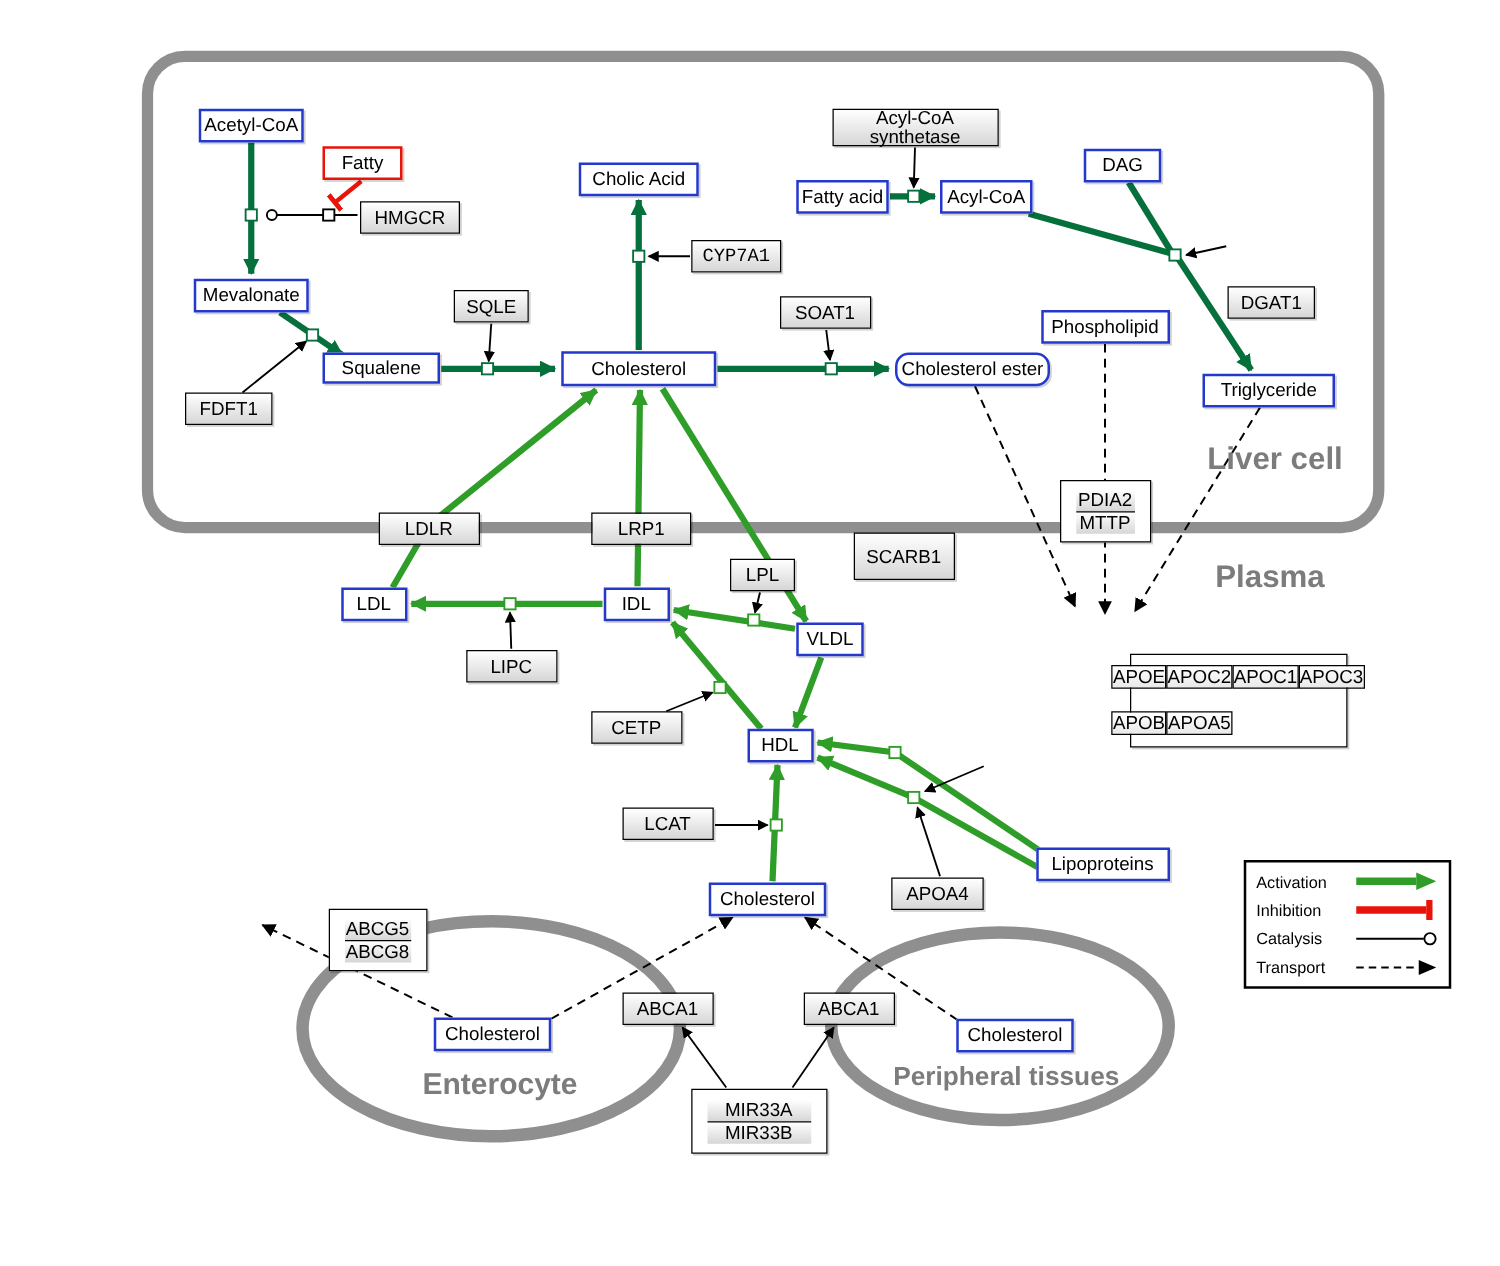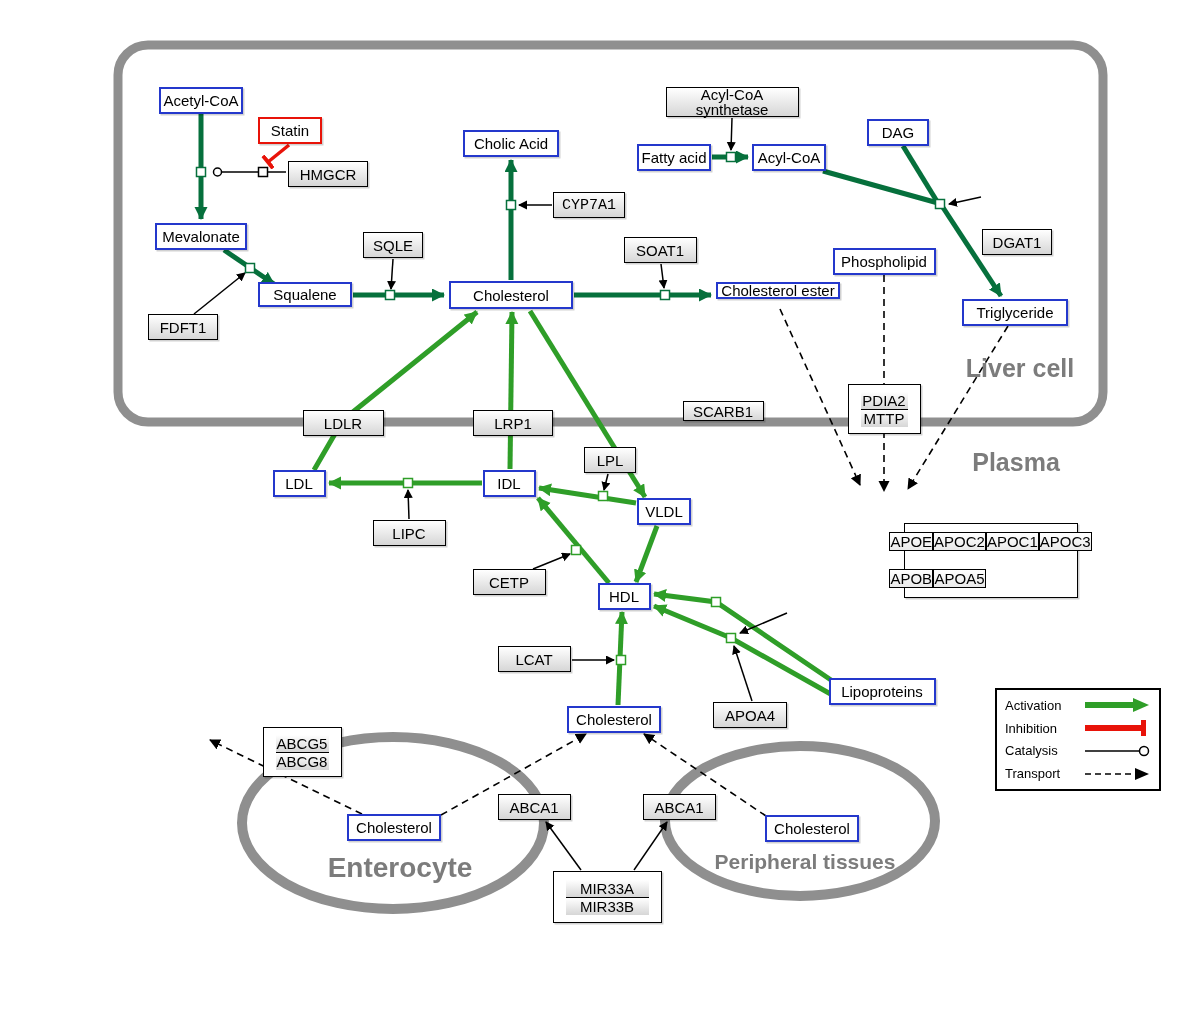--- a/index.html
+++ b/index.html
@@ -107,44 +107,44 @@
       <rect x="258.5" y="167.5" width="9" height="9" fill="#ffffff" stroke="#000000" stroke-width="1.5"></rect>
       <rect x="403.5" y="478.5" width="9" height="9" fill="#ffffff" stroke="#2f9e28" stroke-width="1.5"></rect>
       <rect x="598.5" y="491.5" width="9" height="9" fill="#ffffff" stroke="#2f9e28" stroke-width="1.5"></rect>
       <rect x="571.5" y="545.5" width="9" height="9" fill="#ffffff" stroke="#2f9e28" stroke-width="1.5"></rect>
       <rect x="616.5" y="655.5" width="9" height="9" fill="#ffffff" stroke="#2f9e28" stroke-width="1.5"></rect>
       <rect x="711.5" y="597.5" width="9" height="9" fill="#ffffff" stroke="#2f9e28" stroke-width="1.5"></rect>
       <rect x="726.5" y="633.5" width="9" height="9" fill="#ffffff" stroke="#2f9e28" stroke-width="1.5"></rect>
     </svg>
   <div id="nodes-layer">
       <div class="node metabolite" style="left: 159px; top: 86.5px; width: 84px; height: 27px;">Acetyl-CoA</div>
-      <div class="node inhibitor" style="left: 258px; top: 116.5px; width: 64px; height: 27px;">Statin</div>
+      <div class="node inhibitor" style="left: 258px; top: 116.5px; width: 64px; height: 27px;">Fatty</div>
       <div class="node protein" style="left: 288px; top: 161px; width: 80px; height: 26px;">HMGCR</div>
       <div class="node metabolite" style="left: 155px; top: 222.5px; width: 92px; height: 27px;">Mevalonate</div>
       <div class="node protein" style="left: 148px; top: 314px; width: 70px; height: 26px;">FDFT1</div>
       <div class="node metabolite" style="left: 258px; top: 281.5px; width: 94px; height: 25px;">Squalene</div>
       <div class="node protein" style="left: 363px; top: 232px; width: 60px; height: 26px;">SQLE</div>
       <div class="node metabolite" style="left: 449px; top: 281px; width: 124px; height: 28px;">Cholesterol</div>
       <div class="node metabolite" style="left: 463px; top: 129.5px; width: 96px; height: 27px;">Cholic Acid</div>
       <div class="node protein" style="left: 553px; top: 192px; width: 72px; height: 26px; font-family: Liberation Mono, monospace;">CYP7A1</div>
       <div class="node protein" style="left: 623.5px; top: 237px; width: 73px; height: 26px;">SOAT1</div>
-      <div class="node metabolite" style="left: 716px; top: 281.5px; width: 124px; height: 17px;">Cholesterol ester</div>
+      <div class="node metabolite" style="left: 716px; top: 281.5px; width: 124px; height: 27px; border-radius: 11px;">Cholesterol ester</div>
       <div class="node metabolite" style="left: 637px; top: 143.5px; width: 74px; height: 27px;">Fatty acid</div>
       <div class="node protein multiline" style="left: 665.5px; top: 87px; width: 133px; height: 30px;">
         <div>Acyl-CoA</div>
         <div>synthetase</div>
       </div>
       <div class="node metabolite" style="left: 752px; top: 143.5px; width: 74px; height: 27px;">Acyl-CoA</div>
       <div class="node metabolite" style="left: 867px; top: 118.5px; width: 62px; height: 27px;">DAG</div>
       <div class="node protein" style="left: 982px; top: 181px; width: 70px; height: 26px; margin-top: 48px;">DGAT1</div>
       <div class="node metabolite" style="left: 832.5px; top: 247.5px; width: 103px; height: 27px;">Phospholipid</div>
       <div class="node metabolite" style="left: 962px; top: 298.5px; width: 106px; height: 27px;">Triglyceride</div>
       <div class="node protein" style="left: 302.5px; top: 410px; width: 81px; height: 26px;">LDLR</div>
       <div class="node protein" style="left: 473px; top: 410px; width: 80px; height: 26px;">LRP1</div>
-      <div class="node protein" style="left: 682.5px; top: 401px; width: 81px; height: 20px;">SCARB1</div>
+      <div class="node protein" style="left: 682.5px; top: 426px; width: 81px; height: 38px;">SCARB1</div>
       <div class="node stack" style="left: 847.5px; top: 384px; width: 73px; height: 50px;">
         <div class="row">PDIA2</div>
         <div class="row">MTTP</div>
       </div>
       <div class="node metabolite" style="left: 272.5px; top: 469.5px; width: 53px; height: 27px;">LDL</div>
       <div class="node metabolite" style="left: 482.5px; top: 469.5px; width: 53px; height: 27px;">IDL</div>
       <div class="node protein" style="left: 372.5px; top: 520px; width: 73px; height: 26px;">LIPC</div>
       <div class="node protein" style="left: 584px; top: 447px; width: 52px; height: 26px;">LPL</div>
       <div class="node metabolite" style="left: 637px; top: 497.5px; width: 54px; height: 27px;">VLDL</div>
       <div class="node protein" style="left: 472.5px; top: 569px; width: 73px; height: 26px;">CETP</div>
@@ -168,21 +168,21 @@
       <div class="node metabolite" style="left: 347px; top: 813.5px; width: 94px; height: 27px;">Cholesterol</div>
       <div class="node protein" style="left: 497.5px; top: 794px; width: 73px; height: 26px;">ABCA1</div>
       <div class="node protein" style="left: 642.5px; top: 794px; width: 73px; height: 26px;">ABCA1</div>
       <div class="node metabolite" style="left: 765px; top: 814.5px; width: 94px; height: 27px;">Cholesterol</div>
       <div class="node stack" style="left: 552.5px; top: 871px; width: 109px; height: 52px;">
         <div class="row">MIR33A</div>
         <div class="row">MIR33B</div>
       </div>
       <div class="region-label" style="left: 1020px; top: 368px; font-size: 25px;">Liver cell</div>
       <div class="region-label" style="left: 1016px; top: 462px; font-size: 25px;">Plasma</div>
-      <div class="region-label" style="left: 400px; top: 868px; font-size: 28px;">Enterocyte</div>
+      <div class="region-label" style="left: 400px; top: 868px; font-size: 24px;">Enterocyte</div>
       <div class="region-label" style="left: 805px; top: 862px; font-size: 21px;">Peripheral tissues</div>
     </div>
 
   <div class="legend">
     <div class="legend-row">
       <span class="legend-label">Activation</span>
       <svg class="legend-sym" width="68" height="18">
         <line x1="2" y1="9" x2="50" y2="9" stroke="#2f9e28" stroke-width="6"></line>
         <polygon points="50,2 66,9 50,16" fill="#2f9e28"></polygon>
       </svg>

